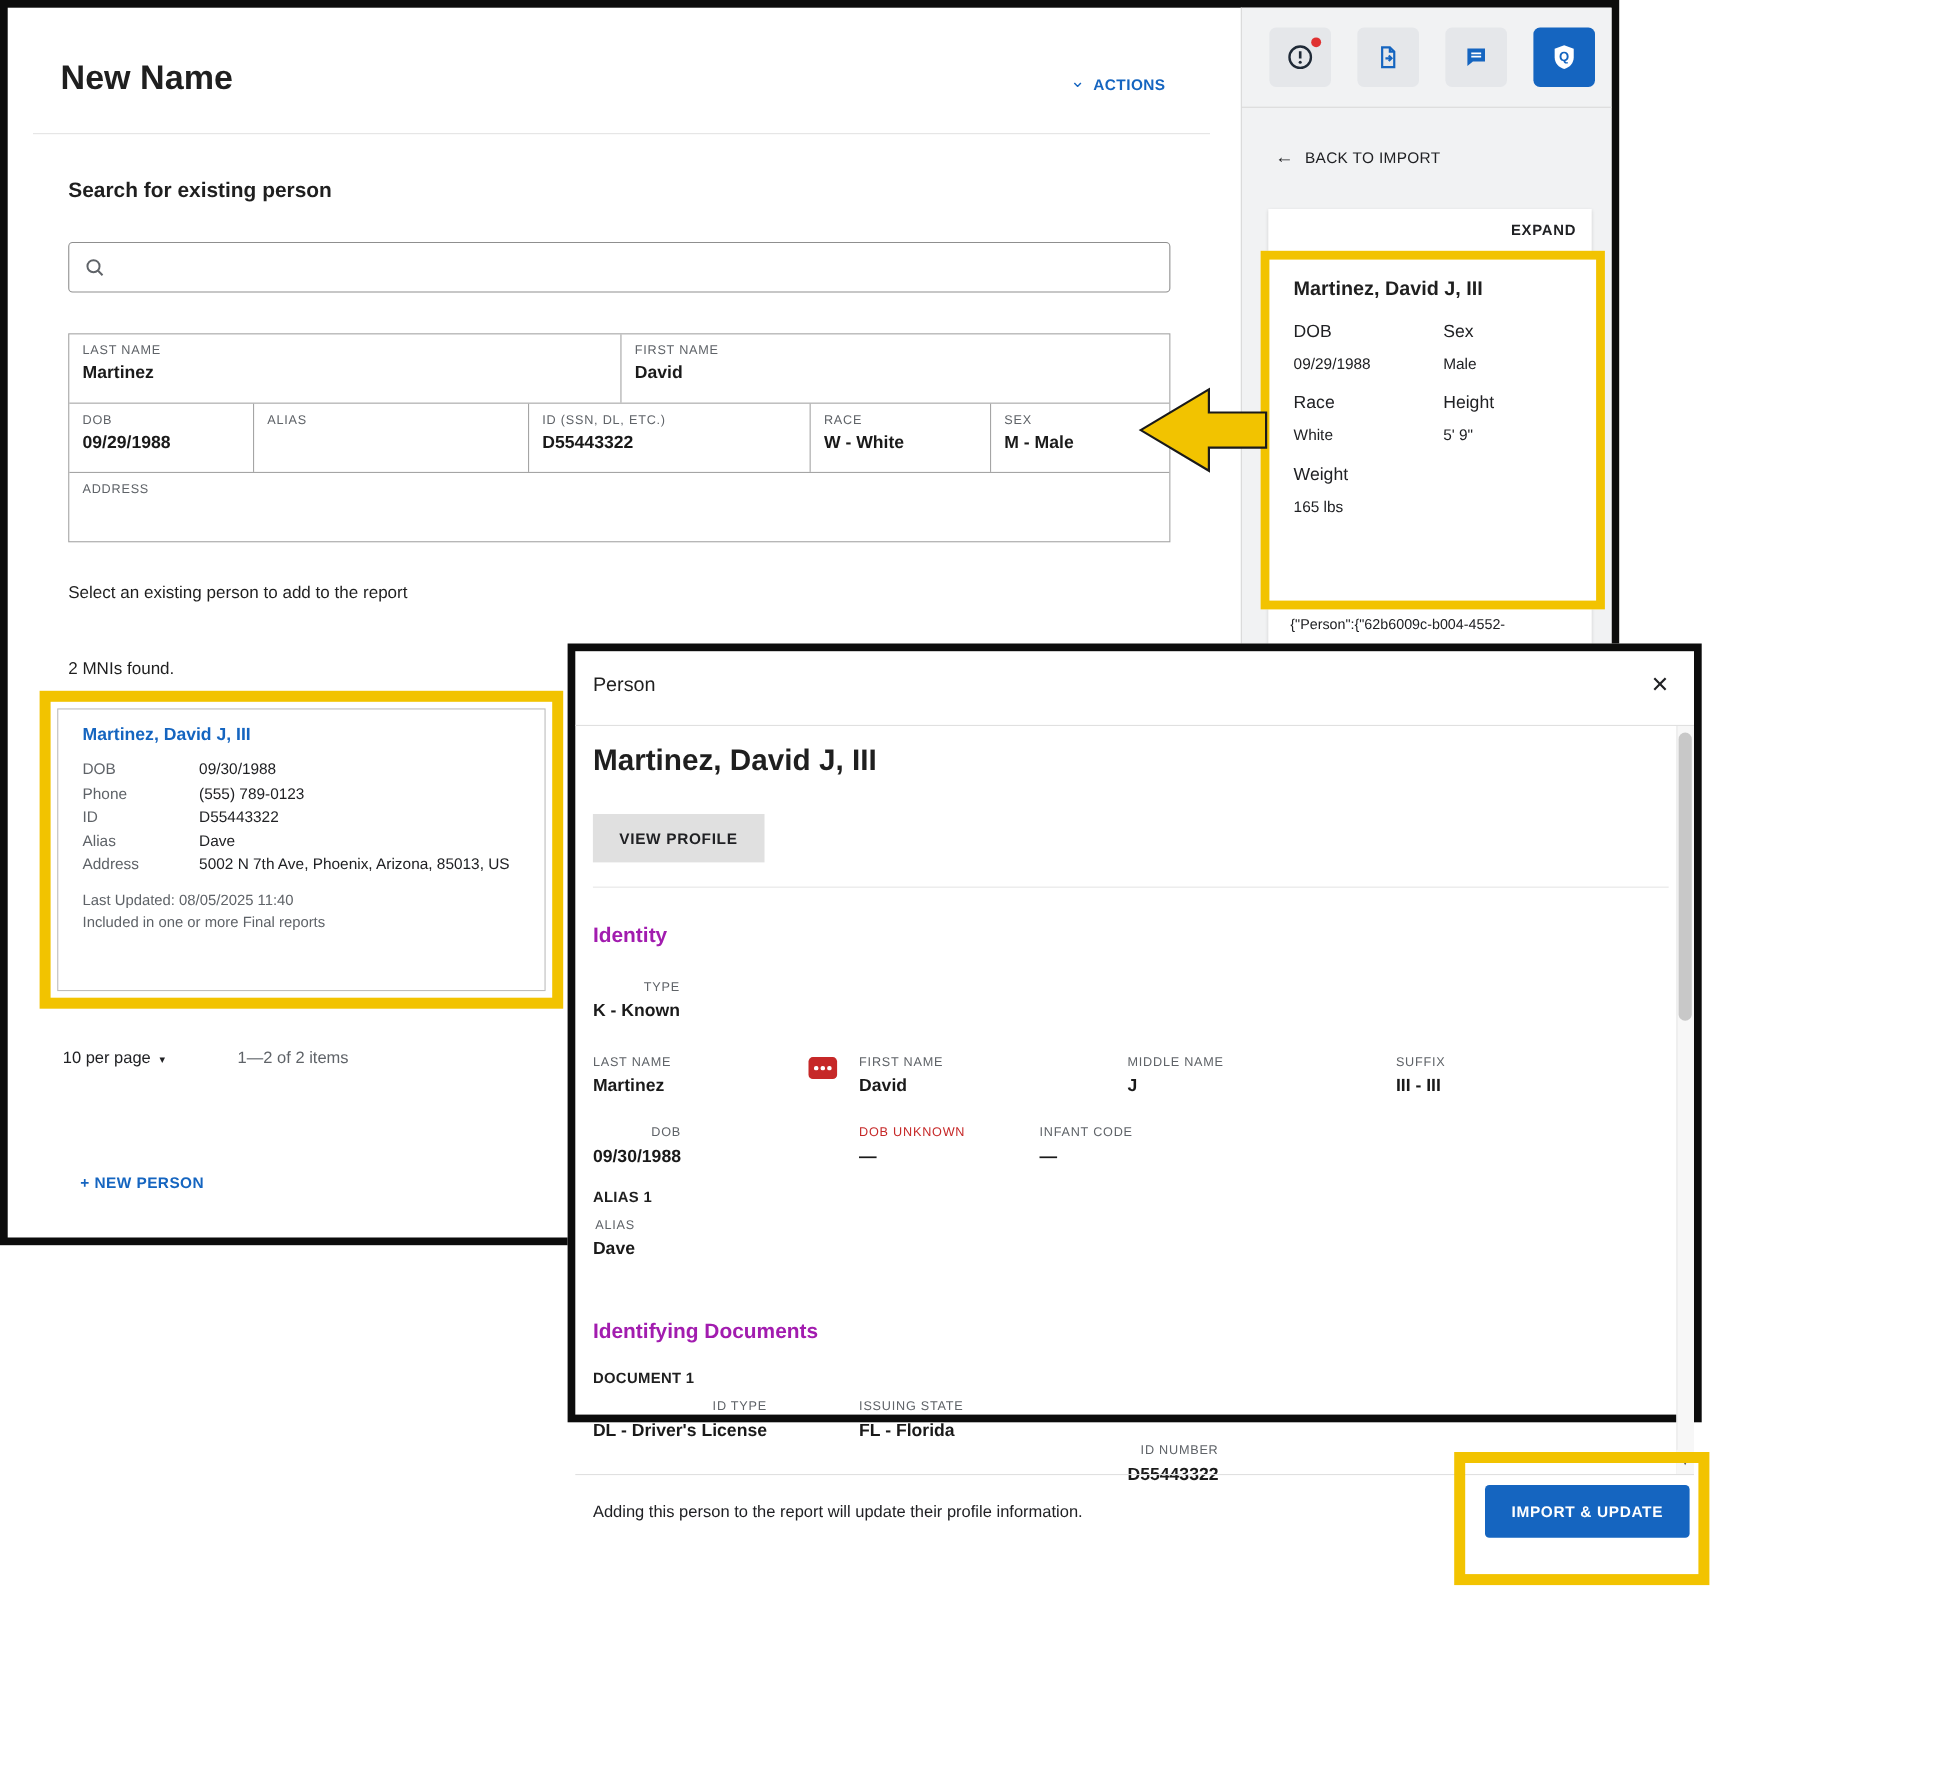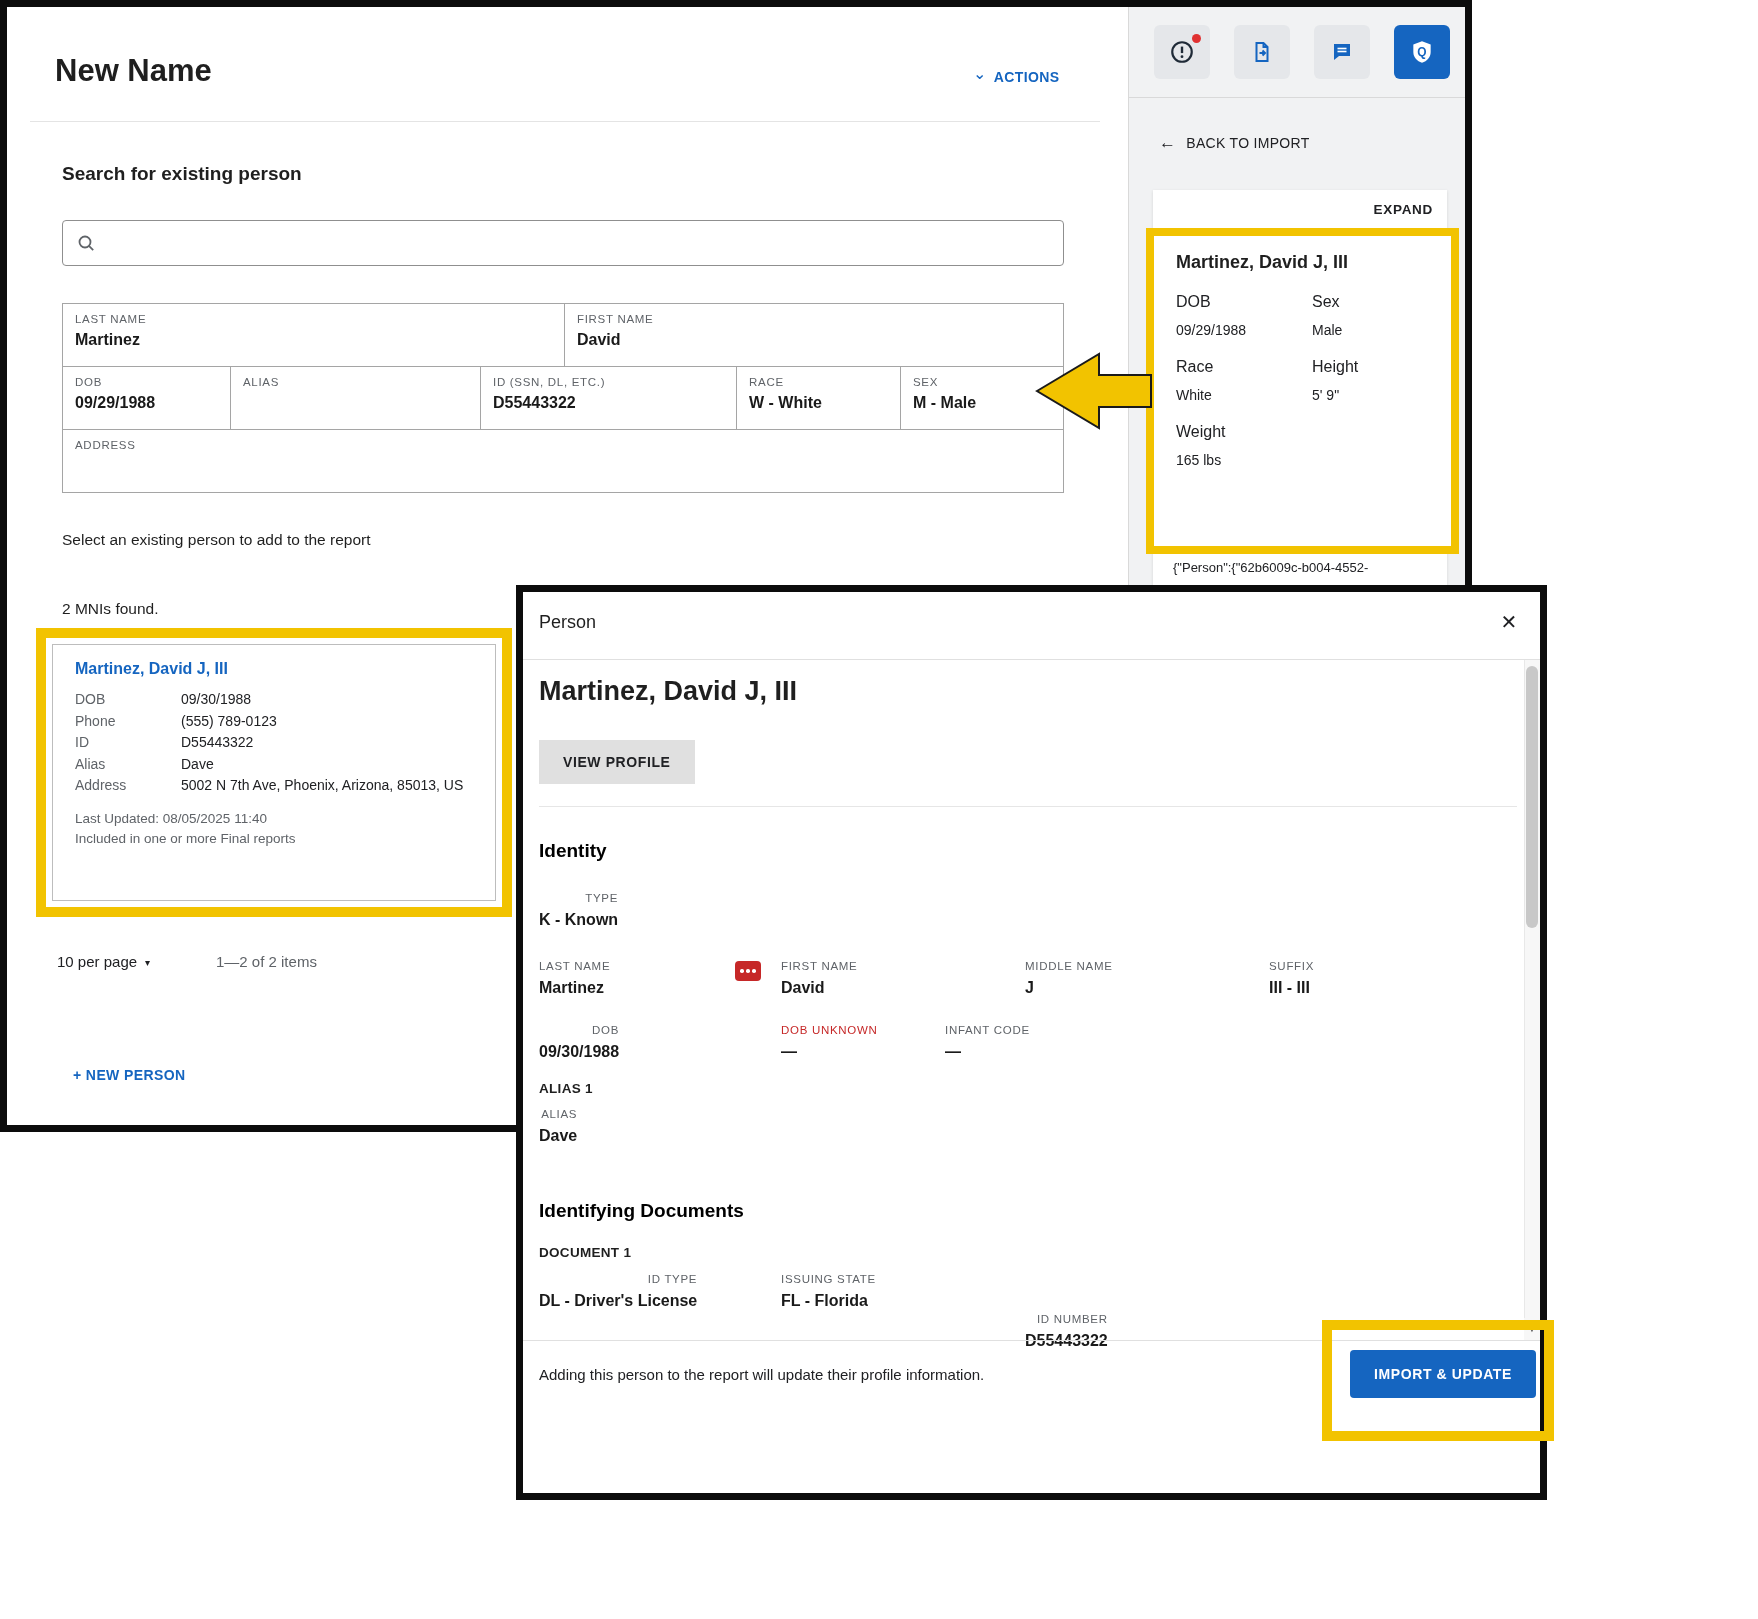--- a/index.html
+++ b/index.html
@@ -75,32 +75,32 @@
   .sc-grid { display:grid; grid-template-columns:136px 1fr; row-gap:20px; }
   .sl { font-size:16px; color:#202124; margin-bottom:11px; }
   .sv { font-size:14px; color:#202124; }
   .json-preview { position:absolute; left:44px; top:553px; width:272px; font-size:13px;
     color:#202124; white-space:nowrap; overflow:hidden; }
 
   
   .anno-arrow { position:absolute; left:1035px; top:352px; z-index:6; }
 
   
-  .modal-frame { position:absolute; left:516px; top:585px; width:1031px; height:915px;
+  .modal-frame { position:absolute; left:516px; top:585px; width:1031px; height:708px;
     border:7px solid #0C0C0C; background:#fff; z-index:10; }
   .m-title { left:16px; top:20px; font-size:18px; font-weight:500; color:#1F1F1F; }
   .m-close { left:972px; top:16px; width:28px; height:28px; display:flex; align-items:center;
     justify-content:center; font-size:20px; color:#202124; cursor:pointer; }
   .m-hdiv { left:0; top:67px; width:100%; height:1px; background:#E0E0E0; }
   .m-name { left:16px; top:84px; font-size:27px; font-weight:700; color:#1F1F1F; }
   .m-viewprofile { left:16px; top:148px; height:44px; padding:0 24px; background:#E0E0E0;
     border-radius:0; display:flex; align-items:center; font-size:14px; font-weight:600;
     letter-spacing:.6px; color:#202124; cursor:pointer; }
   .m-div1 { left:16px; top:214px; width:978px; height:1px; background:#E6E6E6; }
-  .m-section { font-size:19px; font-weight:700; color:#000000; }
+  .m-section { font-size:19px; font-weight:700; color:#a21caf; }
   .fg { position:absolute; }
   .flbl { font-size:11.5px; color:var(--gray); letter-spacing:.7px; margin-bottom:7px;text-align:right; }
   .flbl.red { color:var(--red); }
   .fval { font-size:16px; font-weight:700; color:var(--ink); white-space:nowrap; }
   .group-lbl { font-size:13.5px; font-weight:700; letter-spacing:.3px; color:#1F1F1F; }
   .red-flag { position:absolute; left:212px; top:369px; width:26px; height:20px; background:var(--red);
     border-radius:4px; display:flex; align-items:center; justify-content:center; gap:2.5px; }
   .red-flag i { width:3.5px; height:3.5px; border-radius:50%; background:#fff; }
   .m-fdiv { left:0; top:748px; width:100%; height:1px; background:#E0E0E0; }
   .m-footnote { left:16px; top:774px; font-size:15px; color:#202124; }

